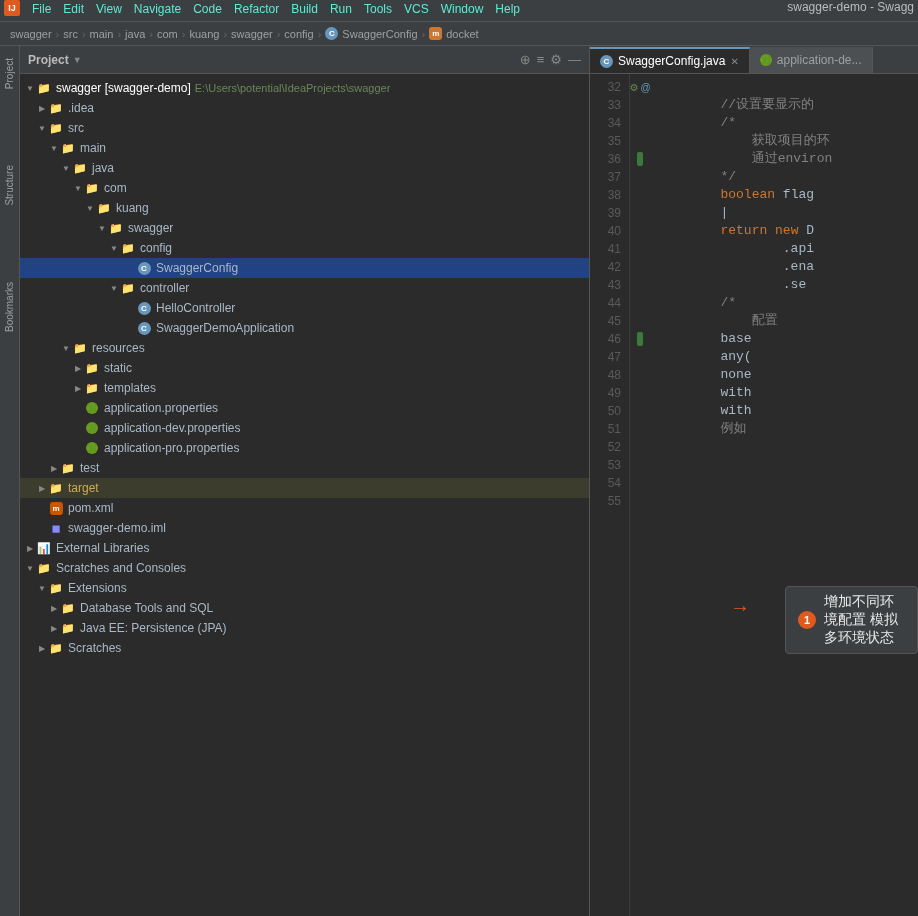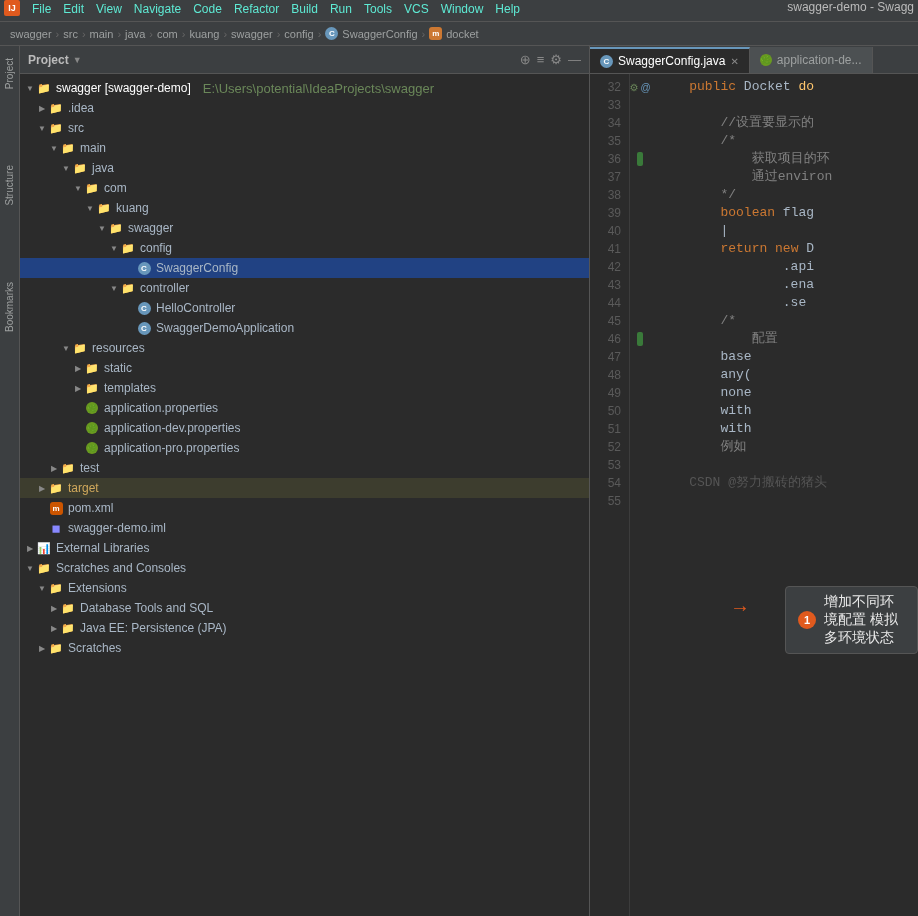--- a/index.html
+++ b/index.html
@@ -168,21 +168,21 @@
       justify-content: center;
       margin-right: 4px;
       flex-shrink: 0;
       font-size: 11px;
     }
     .tree-label {
       font-size: 12px;
       color: #a9b7c6;
     }
     .tree-label.bold { font-weight: normal; color: #ffffff; }
-    .tree-label.path { color: #6a8759; font-size: 13px; margin-left: 12px; }
+    .tree-label.path { color: #6a8759; font-size: 11px; margin-left: 4px; }
     .tree-label.orange { color: #d0a85c; }
 
     
     .icon-folder { color: #b9ba00; }
 
     
     .tooltip-annotation {
       position: absolute;
       top: 540px;
       left: 195px;
@@ -717,23 +717,20 @@
         <div class="gutter-item"></div>
         <div class="gutter-item"></div>
         <div class="gutter-item"></div>
         <div class="gutter-item"></div>
         <div class="gutter-item"></div>
         <div class="gutter-item"></div>
         <div class="gutter-item"></div>
       </div>
 
       <div class="code-area">
-        <div class="code-line">
-          &nbsp;&nbsp;&nbsp;&nbsp;<span class="kw">public</span> <span style="color:#a9b7c6">Docket</span> <span class="fn">do</span>
-        </div>
         <div class="code-line">&nbsp;</div>
         <div class="code-line">
           &nbsp;&nbsp;&nbsp;&nbsp;&nbsp;&nbsp;&nbsp;&nbsp;<span class="cm">//设置要显示的</span>
         </div>
         <div class="code-line">
           &nbsp;&nbsp;&nbsp;&nbsp;&nbsp;&nbsp;&nbsp;&nbsp;<span class="cm">/*</span>
         </div>
         <div class="code-line">
           &nbsp;&nbsp;&nbsp;&nbsp;&nbsp;&nbsp;&nbsp;&nbsp;&nbsp;&nbsp;&nbsp;&nbsp;<span class="cm">获取项目的环</span>
         </div>
@@ -779,23 +776,20 @@
         <div class="code-line">
           &nbsp;&nbsp;&nbsp;&nbsp;&nbsp;&nbsp;&nbsp;&nbsp;with
         </div>
         <div class="code-line">
           &nbsp;&nbsp;&nbsp;&nbsp;&nbsp;&nbsp;&nbsp;&nbsp;with
         </div>
         <div class="code-line">
           &nbsp;&nbsp;&nbsp;&nbsp;&nbsp;&nbsp;&nbsp;&nbsp;<span class="cm">例如</span>
         </div>
         <div class="code-line">&nbsp;</div>
-        <div class="code-line">
-          <span style="color:#555">&nbsp;&nbsp;&nbsp;&nbsp;CSDN @努力搬砖的猪头</span>
-        </div>
       </div>
     </div>
 
     <div class="tooltip-arrow">→</div>
     <div class="tooltip-annotation">
       <div class="tooltip-badge">1</div>
       <span>增加不同环境配置 模拟多环境状态</span>
     </div>
   </div>
 </div>

